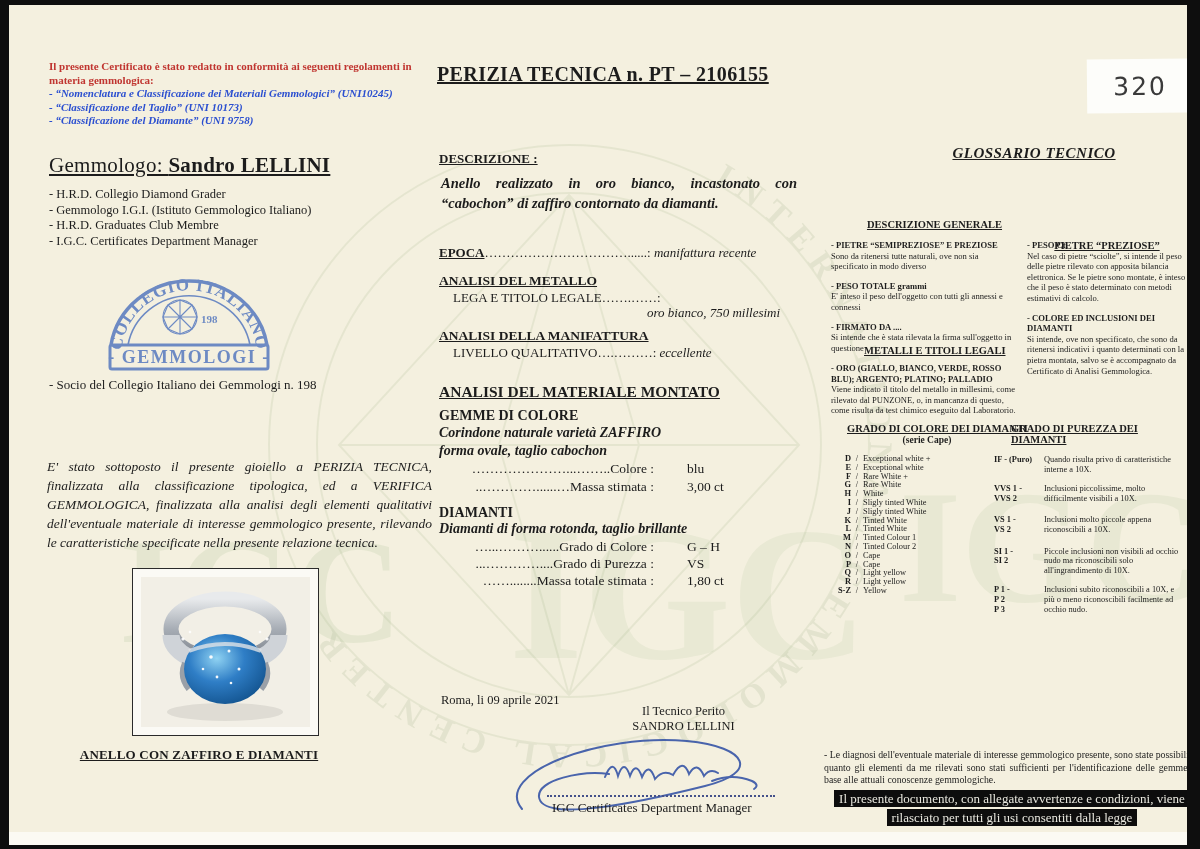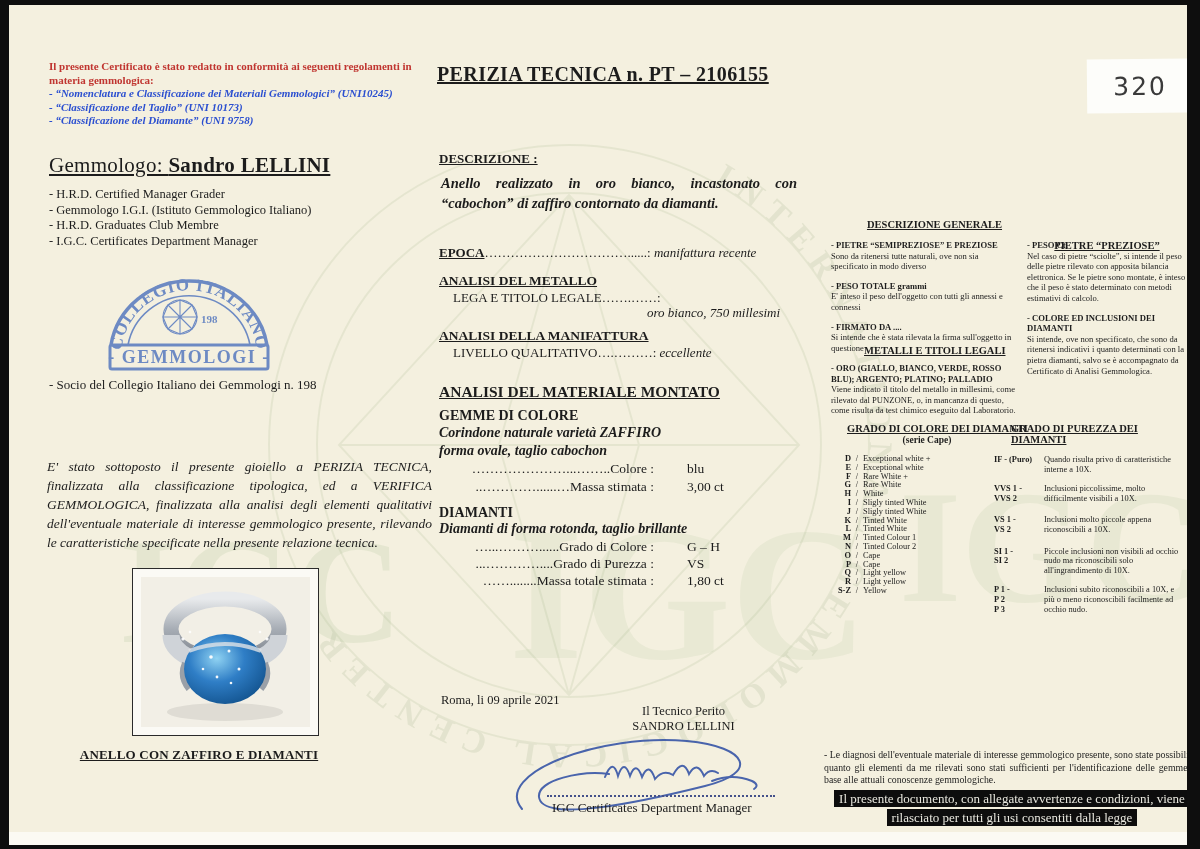--- a/index.html
+++ b/index.html
@@ -98,21 +98,21 @@
     <div class="red">Il presente Certificato è stato redatto in conformità ai seguenti regolamenti in materia gemmologica:</div>
     <div class="blue">- “Nomenclatura e Classificazione dei Materiali Gemmologici” (UNI10245)</div>
     <div class="blue">- “Classificazione del Taglio” (UNI 10173)</div>
     <div class="blue">- “Classificazione del Diamante” (UNI 9758)</div>
   </div>
 
   <div class="abs gem-head">
     <span>Gemmologo: </span><b>Sandro LELLINI</b>
   </div>
   <div class="abs creds">
-    <div>- H.R.D. Certified Manager Grader</div>
+    <div>- H.R.D. Collegio Diamond Grader</div>
     <div>- Gemmologo I.G.I. (Istituto Gemmologico Italiano)</div>
     <div>- H.R.D. Graduates Club Membre</div>
     <div>- I.G.C. Certificates Department Manager</div>
   </div>
 
   <svg class="abs" style="left:95px;top:256px;opacity:0.88;" width="170" height="112" viewBox="0 0 170 112">
     <defs>
         <path id="arc" d="M18,84 A68,66 0 0 1 152,84"></path>
       </defs>
     <path d="M7,84 A79,76 0 0 1 163,84" fill="none" stroke="#5b7cc0" stroke-width="3.5"></path>
@@ -236,20 +236,21 @@
   <svg class="abs" style="left:478px;top:718px;" width="312" height="110" viewBox="0 0 312 110">
     <g fill="none" stroke="#3b59a8" stroke-width="2" stroke-linecap="round" opacity="0.92">
       <path d="M35,86 C 5,50 115,10 200,18 C 262,24 272,50 218,63 C 150,80 55,100 52,74 C 50,57 95,47 122,51"></path>
       <path d="M118,54 q8,-20 13,-1 q6,-18 12,0 q6,-16 12,1 q7,-16 13,2 q8,-10 18,-4 q10,-18 16,-1 q8,-14 15,2 q6,-8 14,-3"></path>
       <path d="M225,58 q20,-8 40,0 q8,4 2,8"></path>
     </g>
   </svg>
   <div class="abs sig-dots"></div>
   <div class="abs sig-caption">IGC Certificates Department Manager</div>
 
+  <div class="abs gloss-title">GLOSSARIO TECNICO</div>
 
   <div class="abs gcol-head" style="left:838px;top:214px;width:175px;">DESCRIZIONE GENERALE</div>
   <div class="abs gcol" style="left:822px;top:235px;width:186px;">
     <div class="term">- PIETRE “SEMIPREZIOSE” E PREZIOSE</div>
     <div>Sono da ritenersi tutte naturali, ove non sia specificato in modo diverso</div>
     <div style="height:9px;"></div>
     <div class="term">- PESO TOTALE grammi</div>
     <div>E' inteso il peso dell'oggetto con tutti gli annessi e connessi</div>
     <div style="height:9px;"></div>
     <div class="term">- FIRMATO DA ....</div>
@@ -260,21 +261,21 @@
     <div class="term">- ORO (GIALLO, BIANCO, VERDE, ROSSO BLU); ARGENTO; PLATINO; PALLADIO</div>
     <div>Viene indicato il titolo del metallo in millesimi, come rilevato dal PUNZONE, o, in mancanza di questo, come risulta da test chimico eseguito dal Laboratorio.</div>
   </div>
 
   <div class="abs gcol-head" style="left:1018px;top:214px;width:160px;margin-top:21px;">PIETRE “PREZIOSE”</div>
   <div class="abs gcol" style="left:1018px;top:235px;width:168px;">
     <div class="term">- PESO Ct.</div>
     <div>Nel caso di pietre “sciolte”, si intende il peso delle pietre rilevato con apposita bilancia elettronica. Se le pietre sono montate, è inteso che il peso è stato determinato con metodi estimativi di calcolo.</div>
     <div style="height:9px;"></div>
     <div class="term">- COLORE ED INCLUSIONI DEI DIAMANTI</div>
-    <div>Si intende, ove non specificato, che sono da ritenersi indicativi i quanto determinati con la pietra diamanti, salvo se è accompagnato da Certificato di Analisi Gemmologica.</div>
+    <div>Si intende, ove non specificato, che sono da ritenersi indicativi i quanto determinati con la pietra montata, salvo se è accompagnato da Certificato di Analisi Gemmologica.</div>
   </div>
 
   <div class="abs grade-head" style="left:838px;top:418px;text-align:right;">GRADO DI COLORE DEI DIAMANTI</div>
   <div class="abs grade-sub" style="left:838px;top:430px;width:160px;">(serie Cape)</div>
   <div class="abs ctable" style="left:820px;top:450px;width:170px;">
     <div class="crow">
         <span class="code">D</span>
         <span class="sep">/</span>
         <span>Exceptional white +</span>
       </div>

